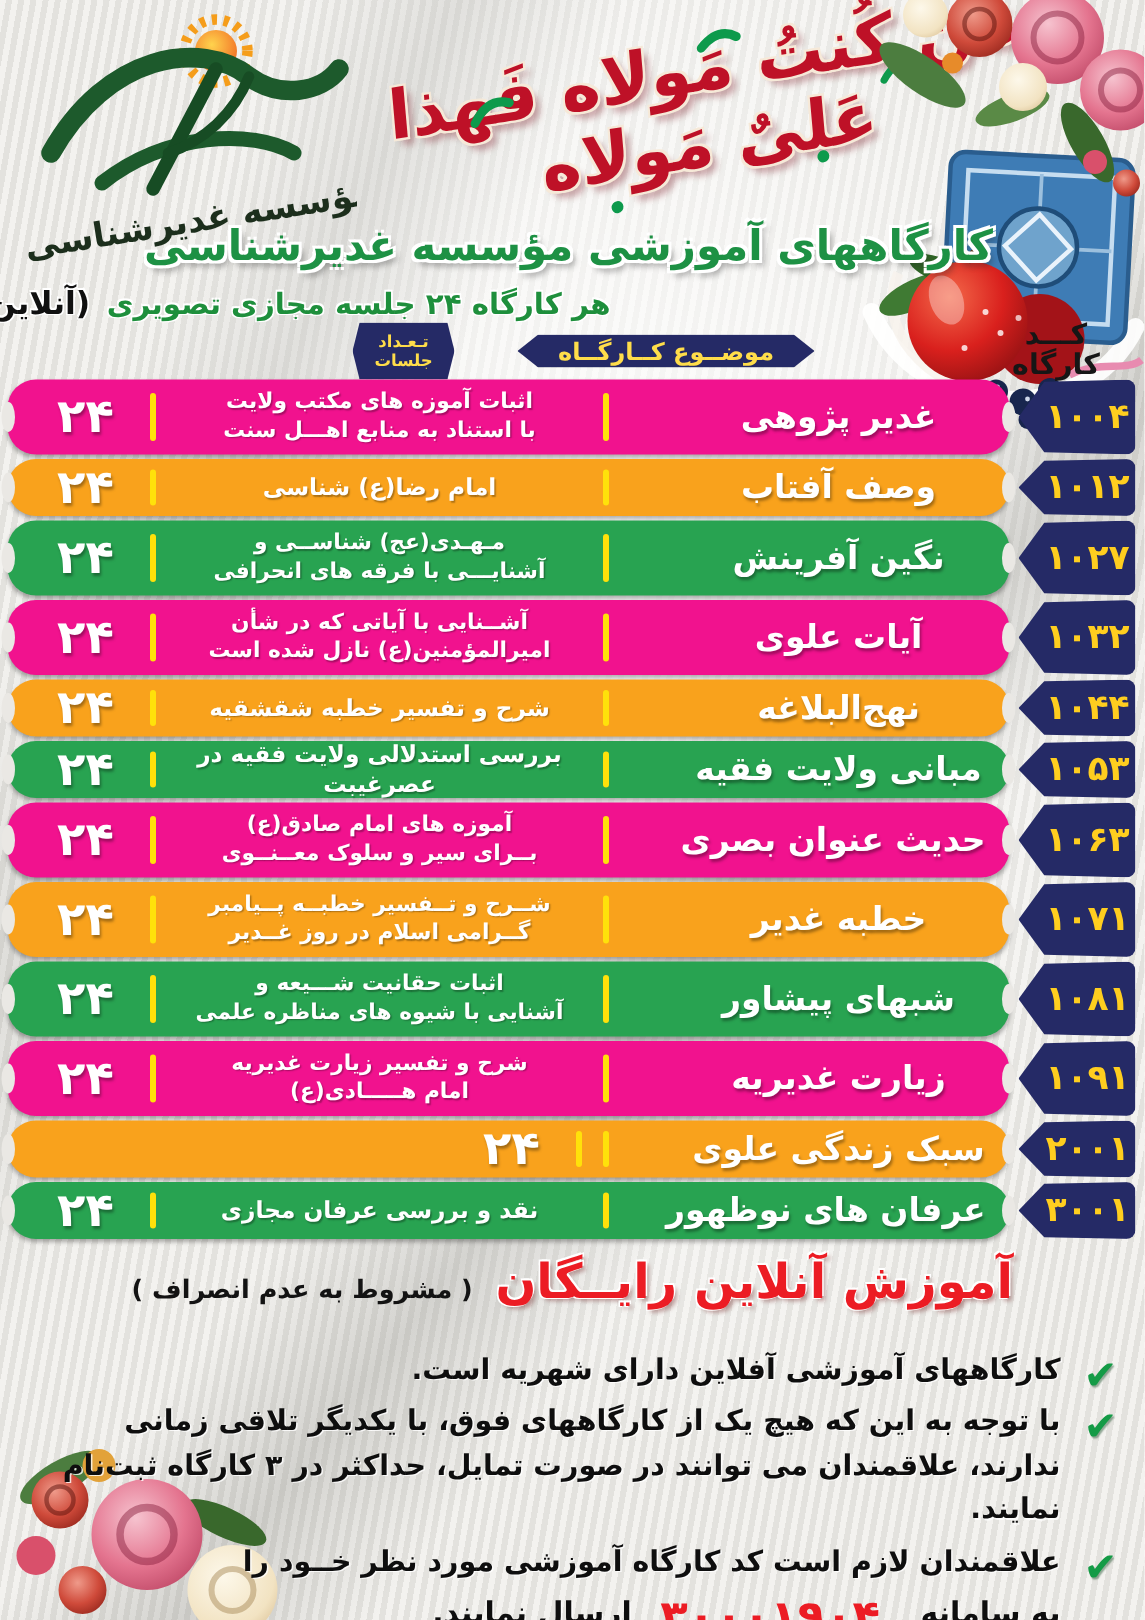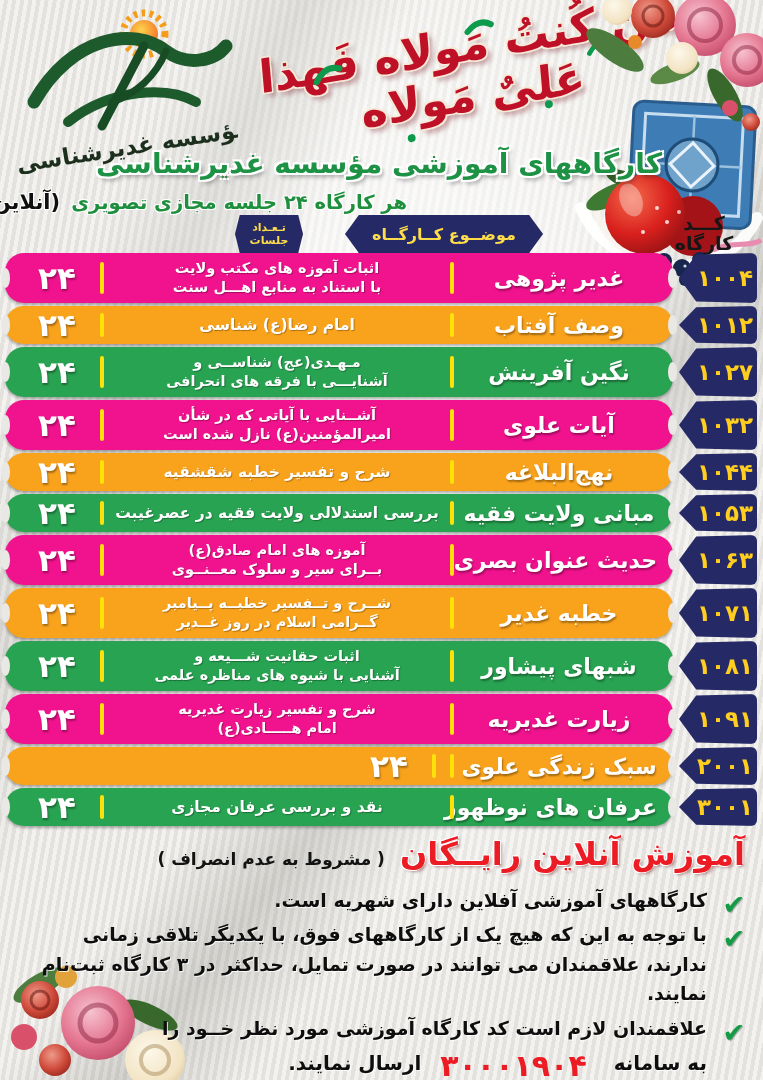--- a/index.html
+++ b/index.html
@@ -43,21 +43,21 @@
   .thead{position:absolute;top:215px;right:6px;left:6px;height:38px;display:flex;align-items:center;z-index:3;}
   .code-header{width:106px;flex:none;text-align:center;color:#161616;font-weight:bold;font-size:19px;line-height:1.05;}
   .code-header span{display:block;}
   .badge{
     background:#252A66;color:#FFDD4A;font-weight:bold;flex:none;
     display:flex;align-items:center;justify-content:center;
     clip-path:polygon(0 50%,7% 0,93% 0,100% 50%,93% 100%,7% 100%);
     box-shadow:0 2px 2px rgba(0,0,0,.3);
   }
   .title-badge{width:156px;height:29px;font-size:16px;margin-right:8px;}
-  .subject-badge{width:198px;height:38px;font-size:16px;margin-right:108px;}
+  .subject-badge{width:198px;height:22px;font-size:16px;margin-right:108px;}
   .sessions-badge{width:68px;height:38px;font-size:11px;flex-direction:column;line-height:1.2;margin-right:42px;}
   
   .rows{position:absolute;top:253px;right:6px;left:5px;z-index:3;display:flex;flex-direction:column;}
   .row{display:flex;align-items:stretch;margin-bottom:3px;}
   .row.tall{height:50px;}
   .row.short{height:38px;}
   .code-pill{
     width:78px;flex:none;background:#252A66;margin-left:6px;
     clip-path:polygon(0 50%,22% 3%,100% 0,100% 100%,22% 97%);
     border-radius:6px;display:flex;align-items:center;justify-content:center;
@@ -68,30 +68,30 @@
     padding:0 16px;box-shadow:0 2px 3px rgba(0,0,0,.3);
   }
   .pill::before,.pill::after{content:"";position:absolute;top:50%;transform:translateY(-50%);
     width:9px;height:20px;border-radius:50%;background:#eae8e4;}
   .pill::before{right:-4px;}
   .pill::after{left:-4px;}
   .pill.pink{background:#F1128E;}
   .pill.orange{background:#F9A21C;}
   .pill.green{background:#28A351;}
   .pill-title{width:196px;flex:none;text-align:center;color:#fff;font-weight:bold;font-size:22px;
-    white-space:nowrap;text-shadow:1px 2px 2px rgba(0,0,0,.35);}
+    white-space:nowrap;text-shadow:1px 2px 2px rgba(0,0,0,.35);margin-left:48px;}
   .sep{width:4px;flex:none;height:64%;background:#FFE10A;border-radius:2px;margin:0 7px;align-self:center;}
   .pill-subject{flex:1;text-align:center;color:#fff;font-weight:bold;font-size:14.5px;line-height:1.32;
     white-space:pre-line;text-shadow:1px 1px 1px rgba(0,0,0,.3);}
   .row.short .pill-subject{font-size:15.5px;}
   .pill-sessions{width:72px;flex:none;text-align:center;color:#fff;font-weight:bold;font-size:31px;
     text-shadow:1px 2px 2px rgba(0,0,0,.35);align-self:center;}
   
   .footer{position:absolute;top:835px;right:18px;left:18px;z-index:5;}
-  .free-line{text-align:right;margin-bottom:13px;white-space:nowrap;}
+  .free-line{text-align:center;margin-bottom:26px;white-space:nowrap;}
   .free-title{color:#EC1C24;font-size:32px;font-weight:bold;
     text-shadow:-1px -1px 0 #fff,1px -1px 0 #fff,-1px 1px 0 #fff,2px 2px 3px rgba(90,0,0,.35);}
   .free-note{color:#131313;font-size:17px;font-weight:bold;margin-right:10px;}
   .bullet{position:relative;padding-right:38px;margin-bottom:5px;color:#0e0e0e;
     font-size:19px;font-weight:bold;line-height:1.55;text-align:right;
     text-shadow:1px 1px 0 rgba(255,255,255,.8);}
   .check{position:absolute;right:0;top:-2px;color:#149B46;font-size:27px;
     text-shadow:1px 1px 1px rgba(0,60,20,.4);}
   .sms-line{padding-right:38px;margin-top:2px;color:#0e0e0e;font-size:20px;font-weight:bold;text-align:right;
     text-shadow:1px 1px 0 rgba(255,255,255,.8);}

